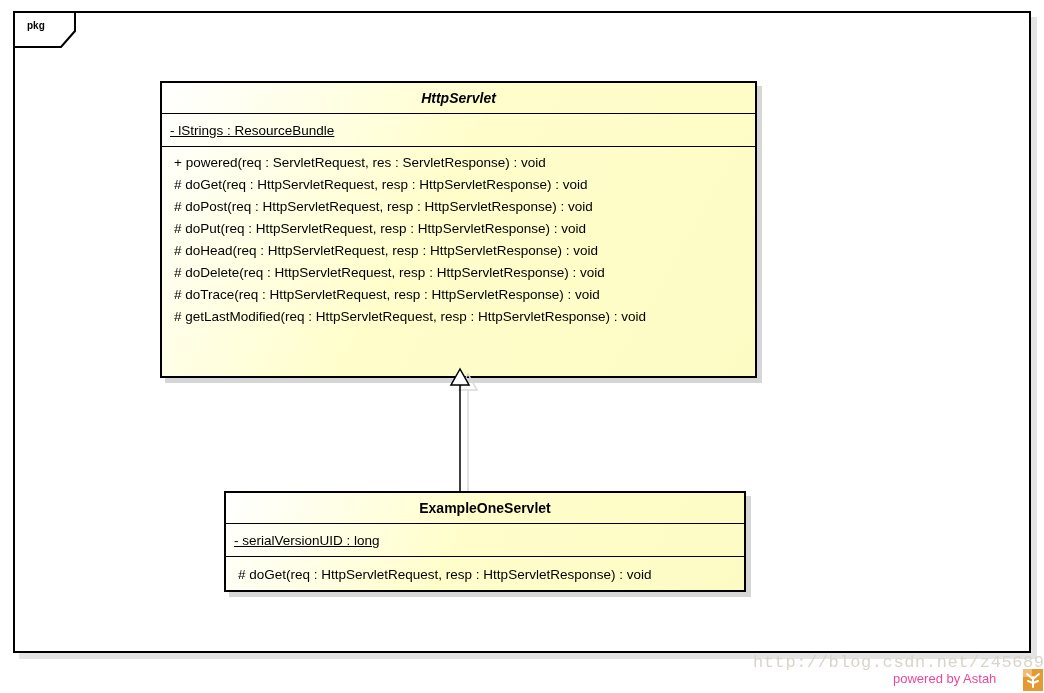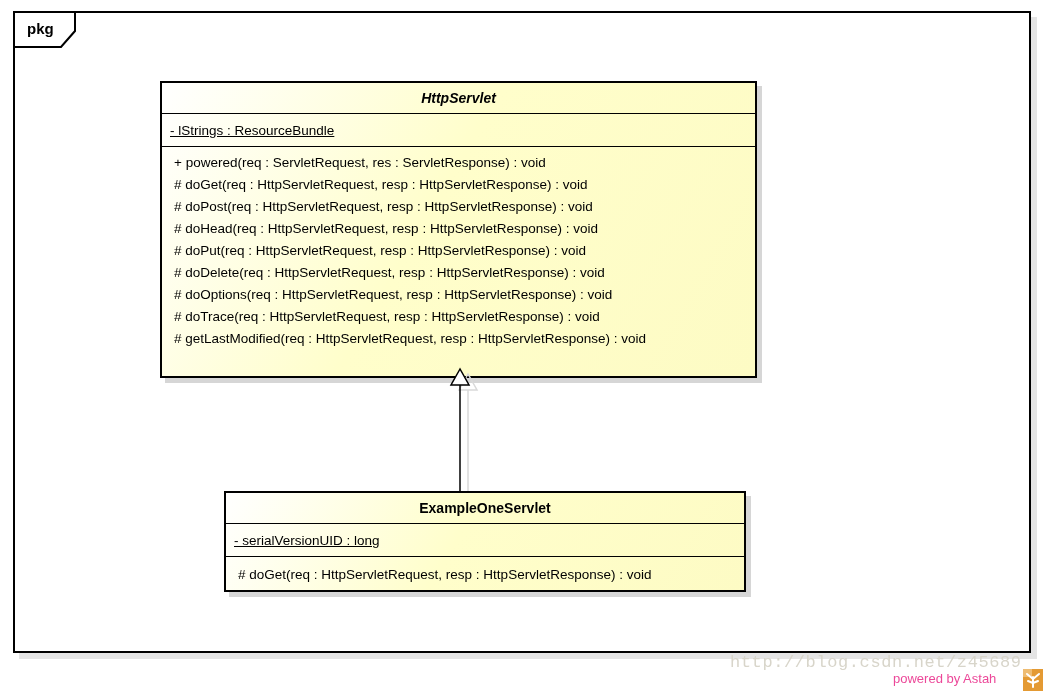--- a/index.html
+++ b/index.html
@@ -23,21 +23,21 @@
   }
   .pkg-tab {
     position: absolute;
     left: 13px; top: 11px;
     width: 64px; height: 38px;
   }
   .pkg-tab svg { display: block; }
   .pkg-tab-label {
     position: absolute;
     left: 14px; top: 9px;
-    font-size: 15px; font-weight: bold;
+    font-size: 10px; font-weight: bold;
   }
 
   
   .class-box {
     position: absolute;
     border: 2px solid #000000;
     background: linear-gradient(120deg, #ffffff 0%, #fffecb 45%, #fdfbc4 100%);
     box-shadow: 5px 5px 0 0 #d6d6d6;
     box-sizing: border-box;
   }
@@ -71,21 +71,21 @@
   #class-exampleoneservlet { left: 200px; top: 491px; width: 522px; height: 101px; margin-left: 24px; }
   #class-exampleoneservlet .cmp-attrs { height: 33px; }
   #class-exampleoneservlet .cmp-methods { padding-top: 7px; }
 
   
   .gen-arrow { position: absolute; left: 430px; top: 364px; }
 
   
   .watermark {
     position: absolute;
-    left: 730px; top: 653px;
+    left: 753px; top: 653px;
     font-family: "Liberation Mono", monospace;
     font-size: 17px;
     letter-spacing: 0.6px;
     color: #d8d5ca;
     white-space: nowrap;
   }
   .credit {
     position: absolute;
     left: 893px; top: 671px;
     font-size: 13px; font-weight: normal;
@@ -114,24 +114,23 @@
 
   <div class="class-box" id="class-httpservlet">
     <div class="cmp-title abstract">HttpServlet</div>
     <div class="cmp-attrs">
         <div class="member-row attr-row">- lStrings : ResourceBundle</div>
       </div>
     <div class="cmp-methods">
         <div class="member-row method-row">+ powered(req : ServletRequest, res : ServletResponse) : void</div>
         <div class="member-row method-row"># doGet(req : HttpServletRequest, resp : HttpServletResponse) : void</div>
         <div class="member-row method-row"># doPost(req : HttpServletRequest, resp : HttpServletResponse) : void</div>
+        <div class="member-row method-row"># doPut(req : HttpServletRequest, resp : HttpServletResponse) : void</div>
         <div class="member-row method-row"># doHead(req : HttpServletRequest, resp : HttpServletResponse) : void</div>
-        <div class="member-row method-row"># doPut(req : HttpServletRequest, resp : HttpServletResponse) : void</div>
         <div class="member-row method-row"># doDelete(req : HttpServletRequest, resp : HttpServletResponse) : void</div>
-        <div class="member-row method-row"># doOptions(req : HttpServletRequest, resp : HttpServletResponse) : void</div>
         <div class="member-row method-row"># doTrace(req : HttpServletRequest, resp : HttpServletResponse) : void</div>
         <div class="member-row method-row"># getLastModified(req : HttpServletRequest, resp : HttpServletResponse) : void</div>
       </div>
   </div>
 
   <svg class="gen-arrow" width="60" height="132" viewBox="0 0 60 132">
 
     <g stroke="#d9d9d9" fill="none" stroke-width="1.5">
       <line x1="38" y1="26" x2="38" y2="132"></line>
       <path d="M38,10 L29,26 H47 Z"></path>

